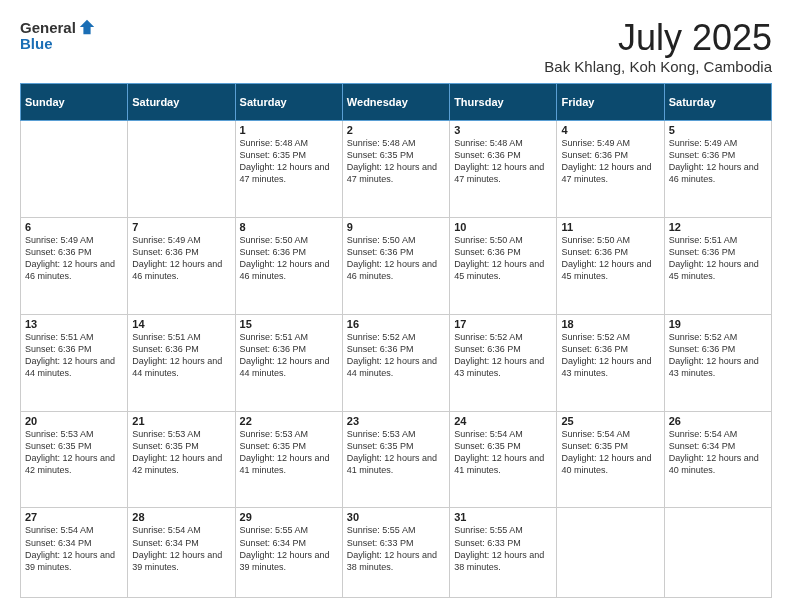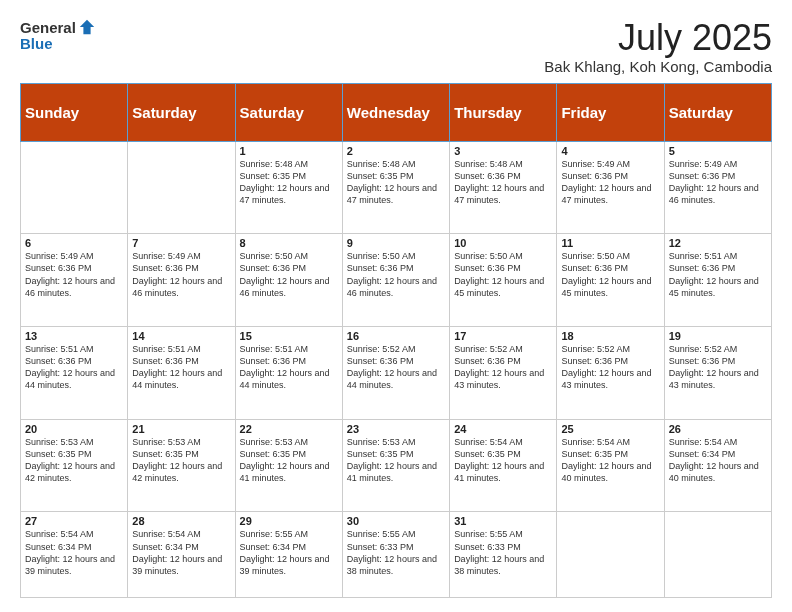--- a/index.html
+++ b/index.html
@@ -54,25 +54,25 @@
       font-weight: normal;
     }
     .calendar {
       flex: 1;
       border: 1px solid #ccc;
       border-collapse: collapse;
       width: 100%;
       table-layout: fixed;
     }
     .calendar th {
-      background-color: #c2410c;
+      background-color: #0c4a6e;
       color: #fff;
-      font-size: 15px;
+      font-size: 11px;
       font-weight: bold;
-      padding: 20px 4px;
+      padding: 12px 4px;
       text-align: left;
       border: 1px solid #5a9fd4;
     }
     .calendar td {
       border: 1px solid #ccc;
       vertical-align: top;
       padding: 3px 4px;
       font-size: 9.5px;
       color: #333;
       background: #fff;

